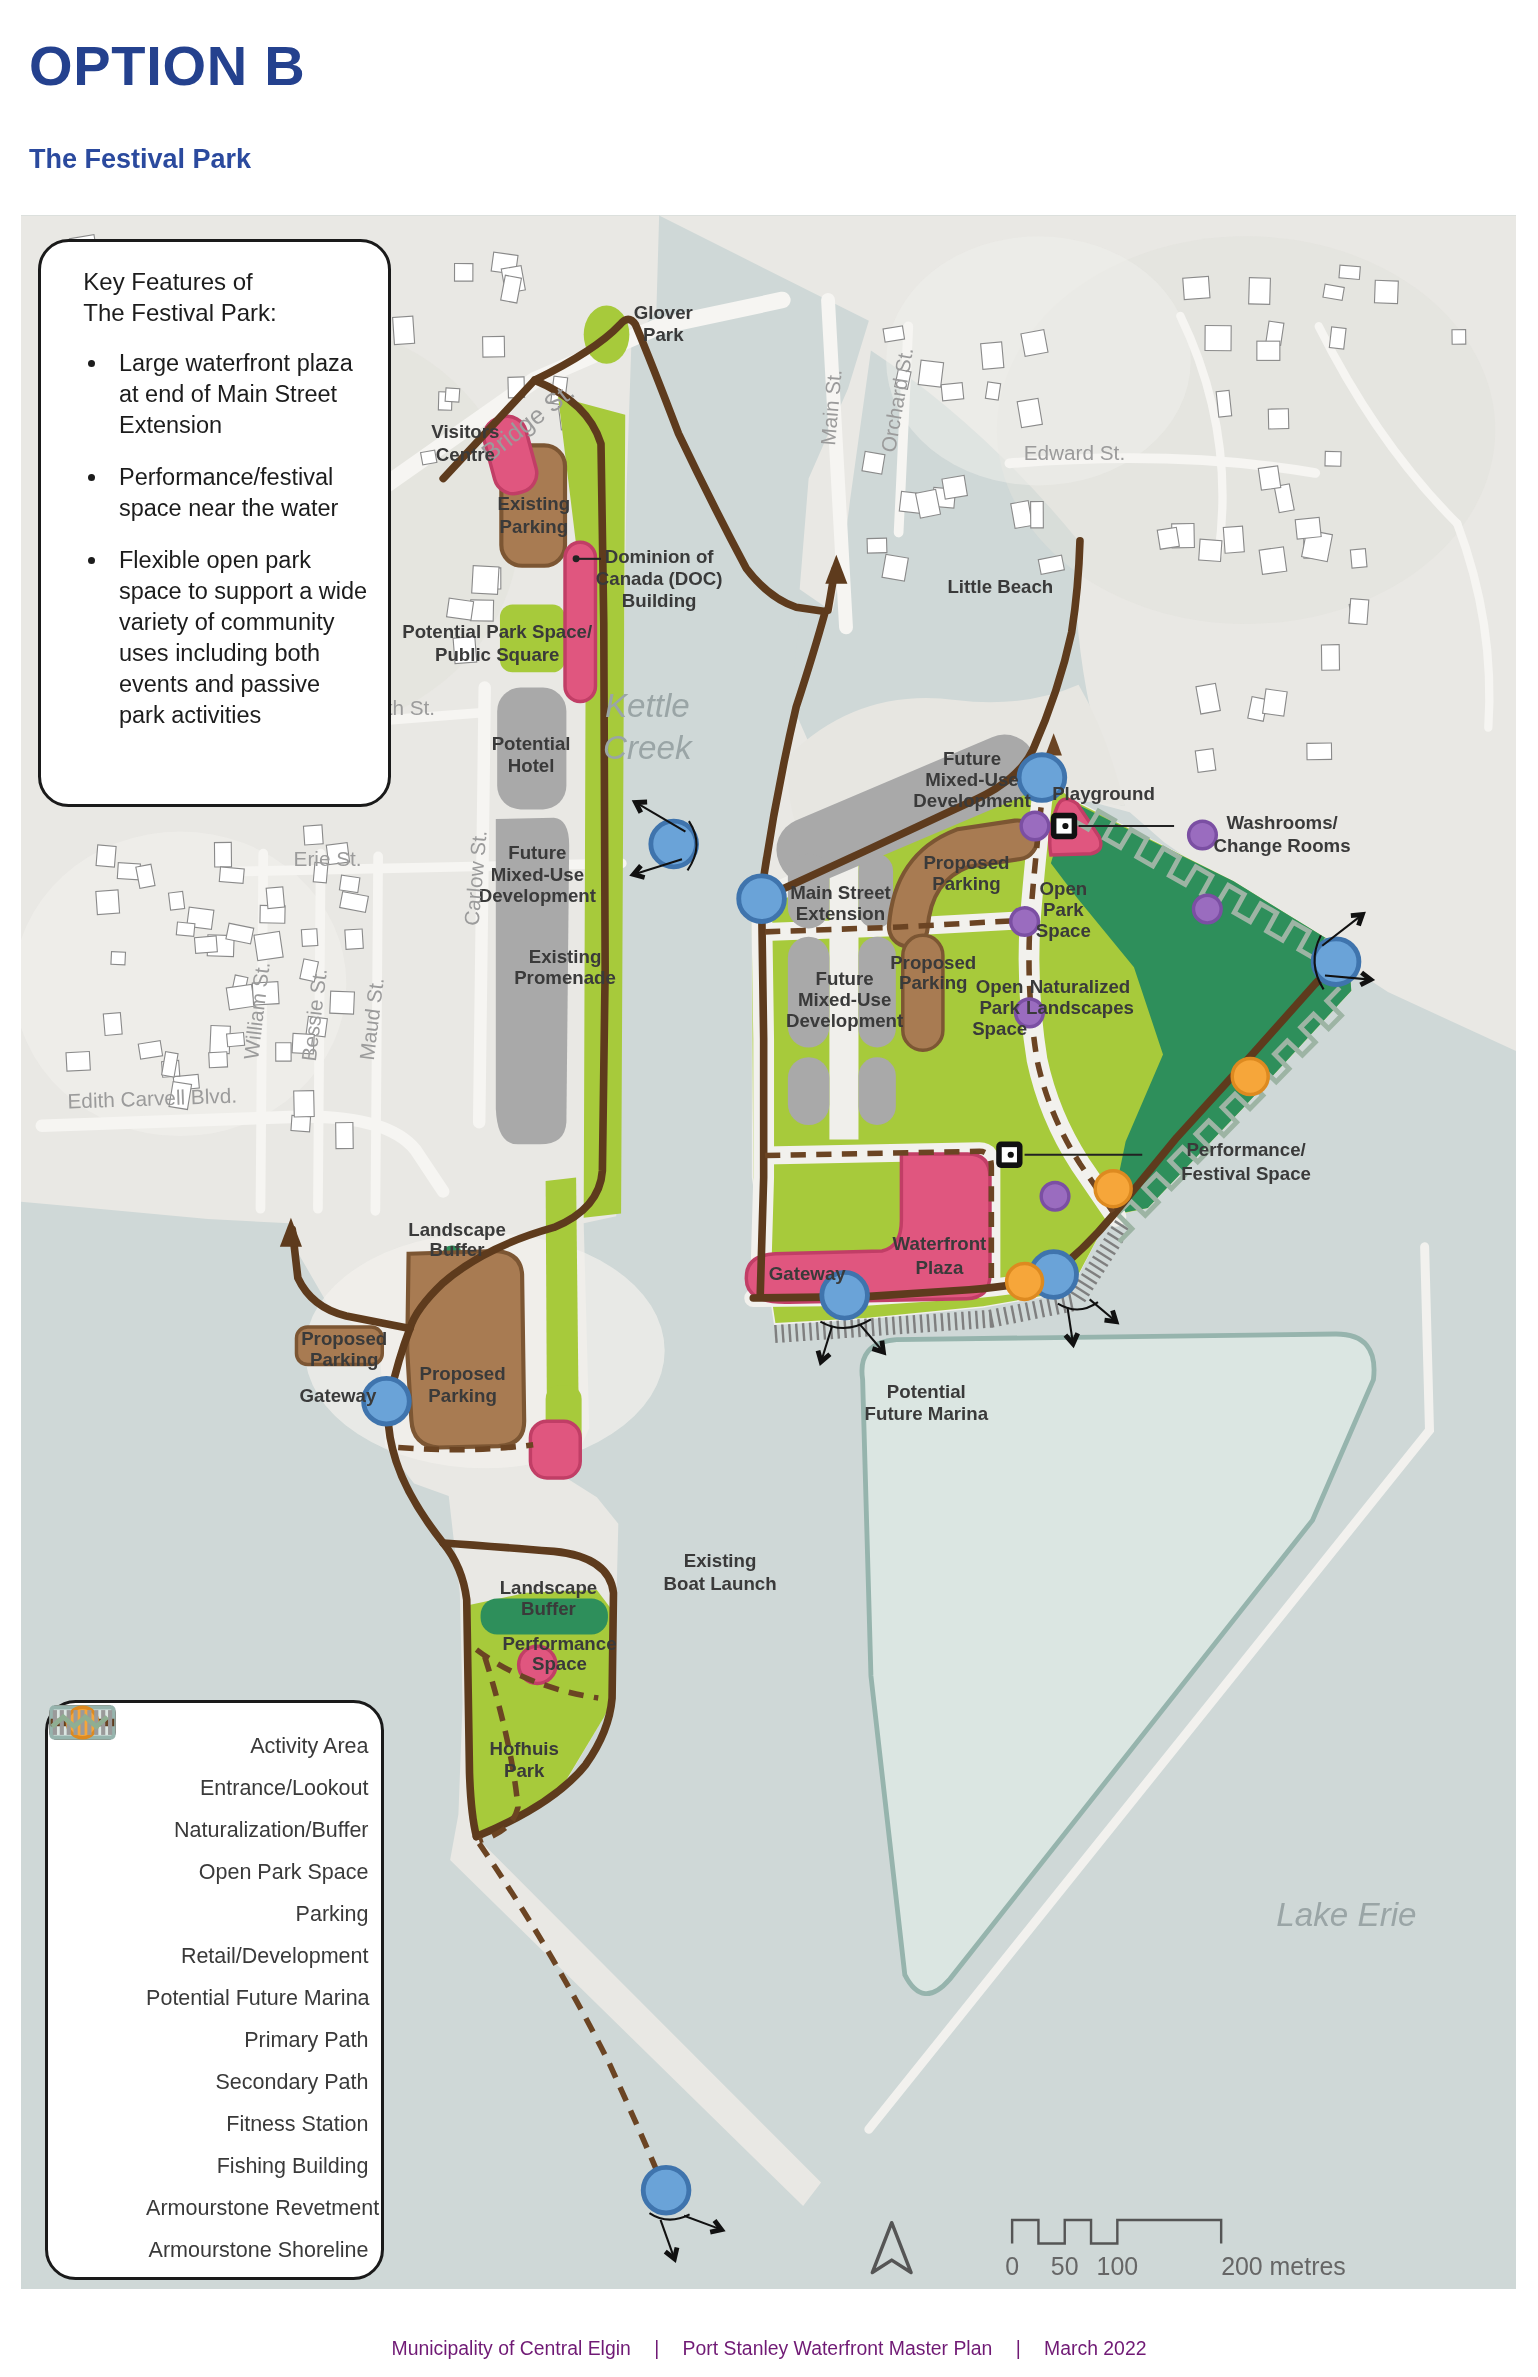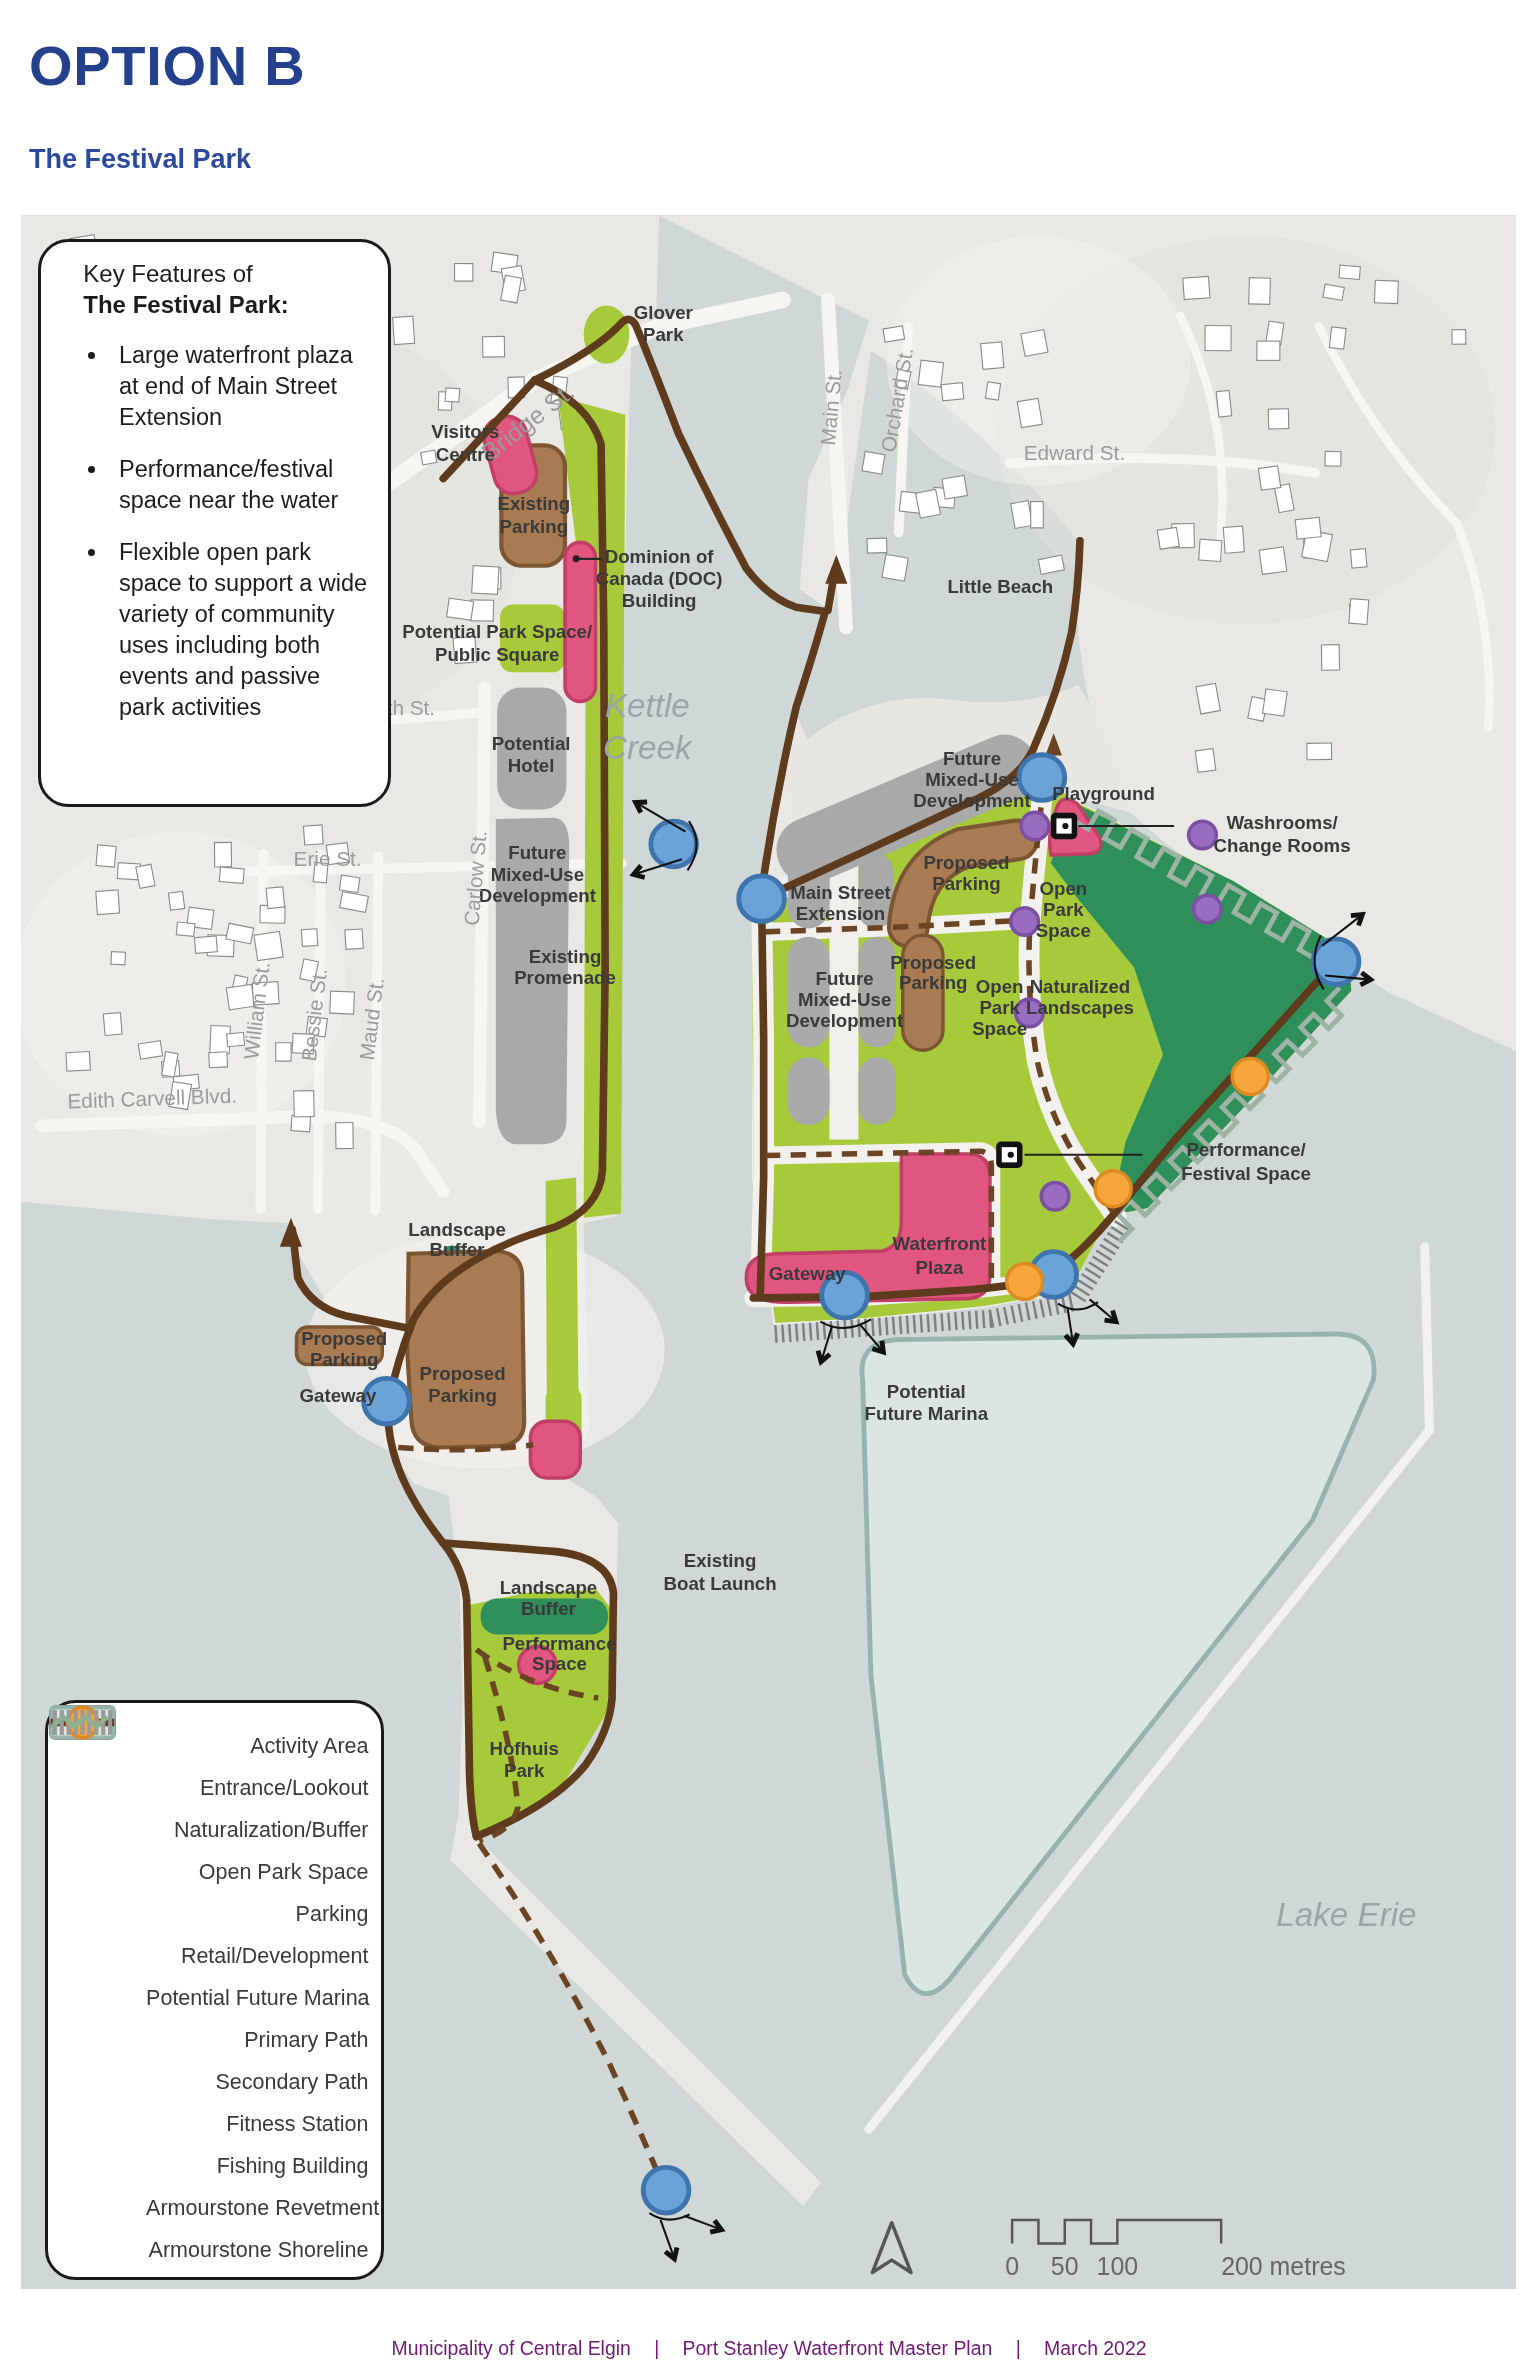--- a/index.html
+++ b/index.html
@@ -3,23 +3,23 @@
 <meta charset="utf-8">
 <style>
   html,body{margin:0;padding:0;background:#ffffff;}
   body{width:1538px;height:2377px;font-family:"Liberation Sans",sans-serif;position:relative;overflow:hidden;}
   .page{position:absolute;inset:0;}
   .title{position:absolute;left:29px;top:33px;font-size:56px;font-weight:bold;letter-spacing:0.7px;color:#24418e;}
   .subtitle{position:absolute;left:29px;top:144px;font-size:27px;font-weight:bold;color:#2b4a9e;}
   .map-wrap{position:absolute;left:21px;top:215px;width:1495px;height:2074px;background:#cfd8d7;}
   .map-wrap svg{position:absolute;inset:0;}
   .overlay-box{position:absolute;background:#ffffff;border:3.5px solid #1a1a1a;border-radius:30.5px;box-sizing:border-box;}
-  #features-box{left:17.3px;top:24px;width:353px;height:568px;padding:16px 21px 14px 42px;}
+  #features-box{left:17.3px;top:24px;width:353px;height:568px;padding:24px 21px 14px 42px;}
   #features-box .ft-title{font-size:24px;color:#1c1c1c;line-height:1.3;}
-  #features-box .ft-title b{font-weight:bold;}
+  #features-box .ft-title b{font-weight:normal;}
   #features-box ul{margin:19.4px 0 0 0;padding-left:26px;}
   #features-box li{font-size:23.5px;color:#1c1c1c;line-height:1.32;margin-bottom:21px;padding-left:9.7px;}
   #legend-box{left:24px;top:1485px;width:339px;height:580px;padding:22px 12.5px 7px 16.6px;}
   .lg-row{display:flex;align-items:center;height:42px;justify-content:space-between;}
   .lg-swatch{width:69px;min-width:69px;height:39px;display:flex;align-items:center;justify-content:center;}
   .lg-label{font-size:21.5px;color:#3a3a3a;margin-left:12.5px;white-space:nowrap;}
   .footer{position:absolute;left:0;top:2337px;width:1538px;text-align:center;font-size:19.4px;color:#701a75;}
   .footer .sep{display:inline-block;margin:0 18px;}
 </style>
 </head>

